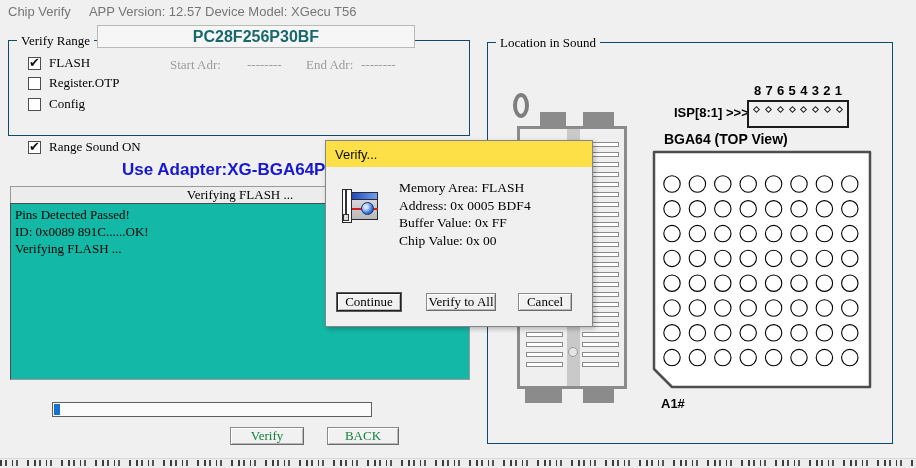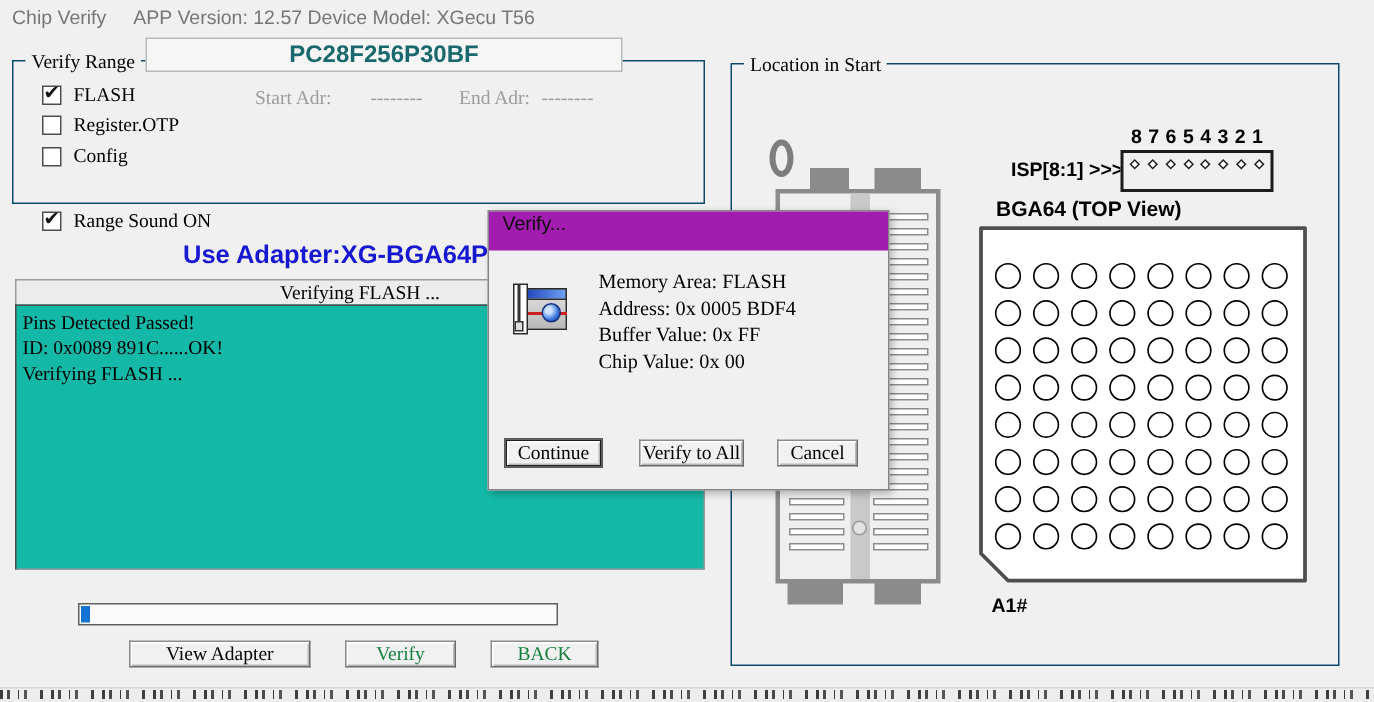--- a/index.html
+++ b/index.html
@@ -94,21 +94,21 @@
   .zif-slot { height:5px; background:#fff; border:1px solid #8b8b8b; margin-bottom:5px; }
   .zif-label { left:517px; top:404px; width:110px; text-align:center; font-size:15px; }
 
   
   .dialog {
     left:325px; top:140px; width:268px; height:187px; z-index:10;
     background:#f0f0f0; border:1px solid #858585;
     box-shadow:2px 2px 5px rgba(0,0,0,0.25);
   }
   .dialog-title {
-    height:26px; background:#a21caf; display:flex; padding-left:9px;
+    height:26px; background:#fde047; display:flex; align-items:center; padding-left:9px;
     font-family:"Liberation Sans", sans-serif; font-size:13px; color:#0c0c0c;
   }
   .dialog-lines { position:absolute; left:73px; top:38px; line-height:17.5px; font-size:13.5px; }
 
   
   .dlg-icon { position:absolute; left:15px; top:48px; width:38px; height:36px; }
   .dlg-icon .cam { position:absolute; left:7px; top:3px; width:30px; height:28px; background:linear-gradient(#e2e2e2,#b9b9b9); border:1px solid #2a2a2a; }
   .dlg-icon .cam-top { position:absolute; left:7px; top:3px; width:30px; height:8px; background:linear-gradient(90deg,#1b3fb8,#6ea0f2); border:1px solid #2a2a2a; }
   .dlg-icon .red-line { position:absolute; left:7px; top:19px; width:30px; height:2px; background:#cf2020; }
   .dlg-icon .lens { position:absolute; left:20px; top:13px; width:13px; height:13px; border-radius:50%; background:radial-gradient(circle at 35% 35%, #cfe2ff 0 2px, #3b79e0 60%, #16317e); border:1px solid #16317e; }
@@ -179,26 +179,25 @@
   <div class="abs log-box" id="log-lines">
       <div>Pins Detected Passed!</div>
       <div>ID: 0x0089 891C......OK!</div>
       <div>Verifying FLASH ...</div>
     </div>
 
   <div class="abs progress">
     <div class="progress-fill" id="progress-fill" style="width: 2%;"></div>
   </div>
 
-  <div class="btn" style="left:86px; top:427px; width:121px;">View Adapter</div>
   <div class="btn disabled" style="left:230px; top:427px; width:74px;">Verify</div>
   <div class="btn disabled" style="left:327px; top:427px; width:72px;">BACK</div>
 
   <div class="abs groupbox socket-panel">
-    <span class="group-label">Location in Start</span>
+    <span class="group-label">Location in Sound</span>
   </div>
 
   <div class="abs isp-numbers" id="isp-numbers">
       <span>8</span>
       <span>7</span>
       <span>6</span>
       <span>5</span>
       <span>4</span>
       <span>3</span>
       <span>2</span>

